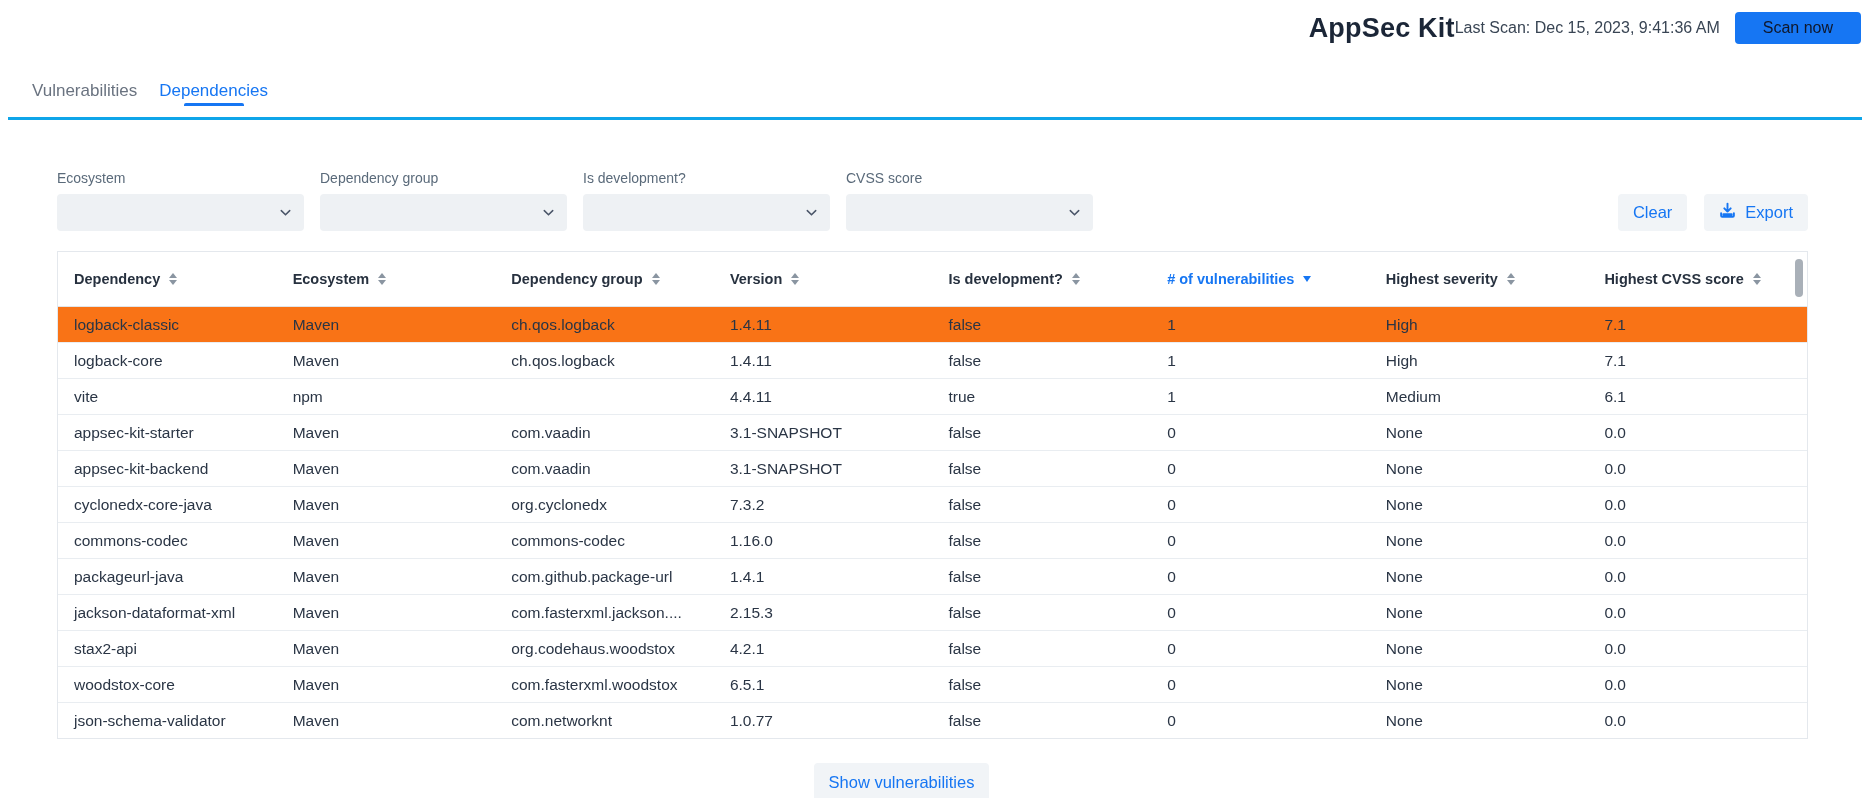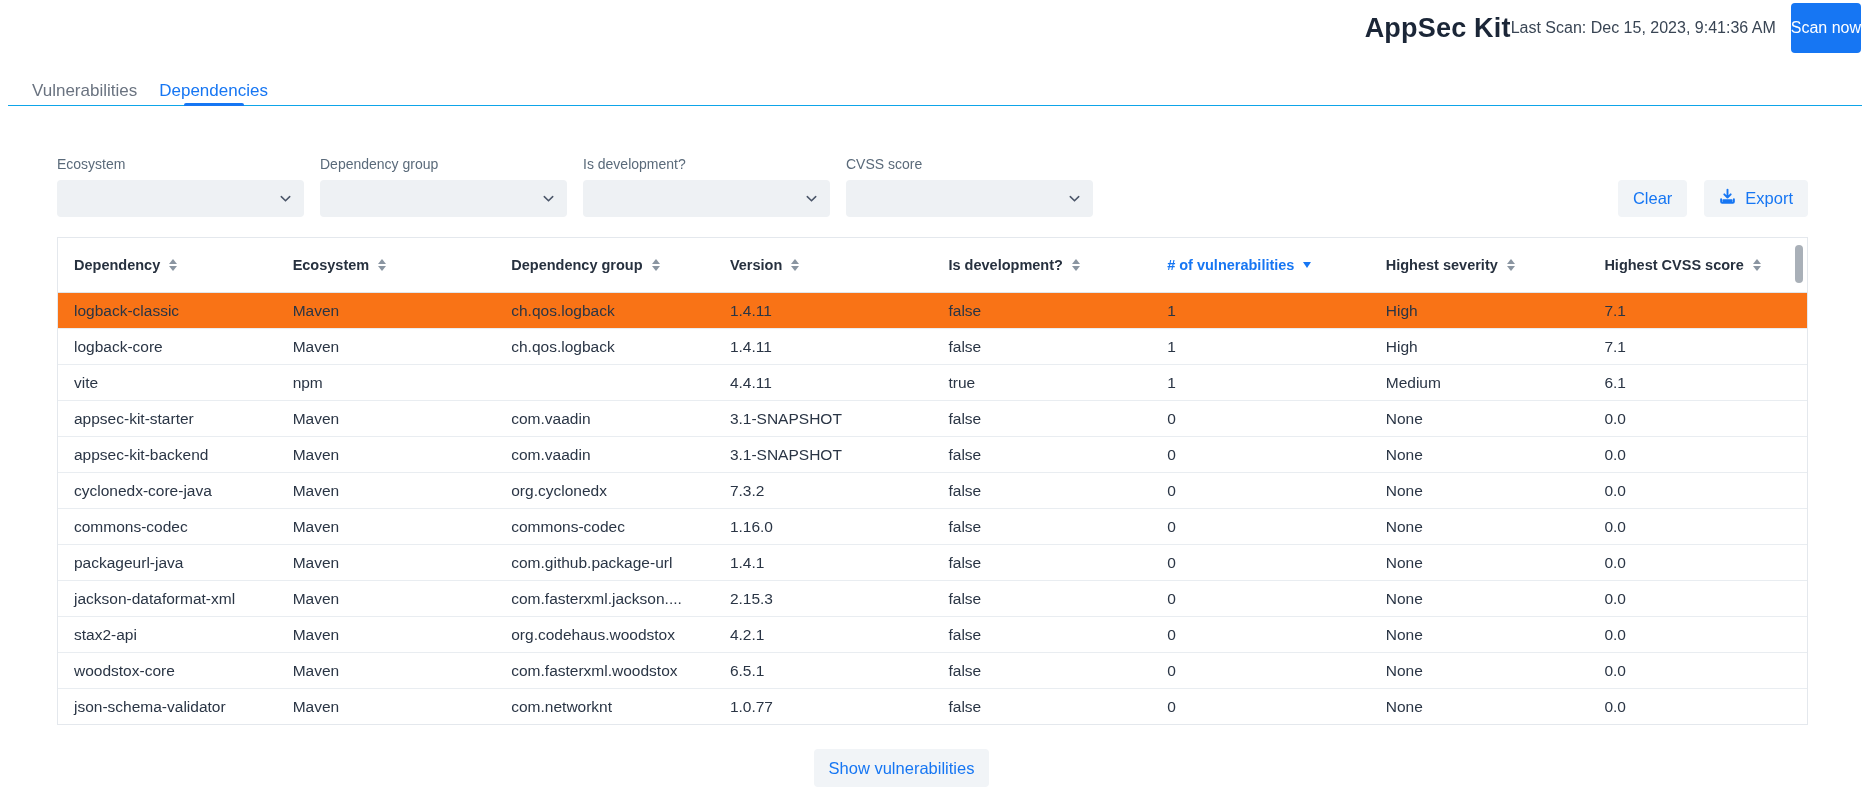--- a/index.html
+++ b/index.html
@@ -12,28 +12,28 @@
 
   
   .topbar {
     display: flex; justify-content: flex-end; align-items: center;
     padding: 10px 9px 6px 9px; height: 52px;
   }
   .app-title { font-size: 27px; font-weight: 600; color: #1b2637; letter-spacing: .2px; }
   .scan-row { display: flex; align-items: center; gap: 15px; }
   .last-scan { font-size: 16px; color: #394554; }
   .scan-btn {
-    background: #1676f3; color: #ffffff; border: none; border-radius: 4px;
-    height: 50px; padding: 0 0; font-size: 16px; font-weight: 500;
+    background: #1676f3; color: #0f172a; border: none; border-radius: 4px;
+    height: 32px; padding: 0 28px; font-size: 16px; font-weight: 500;
     font-family: inherit; cursor: pointer;
   }
 
   
   .tabs-bar {
-    margin: 0 8px; padding: 25px 0 0 13px; border-bottom: 1px solid #0ea5e9;
+    margin: 0 8px; padding: 25px 0 12px 13px; border-bottom: 3px solid #0ea5e9;
     display: flex;
   }
   .tab {
     padding: 0 11px; line-height: 28px; font-size: 17px; color: #6a7380;
     position: relative; cursor: pointer;
   }
   .tab.active { color: #1676f3; font-weight: 500; }
   .tab.active::after {
     content: ""; position: absolute; left: 50%; transform: translateX(-50%);
     bottom: -1px; width: 60px; height: 3px; background: #1676f3;

